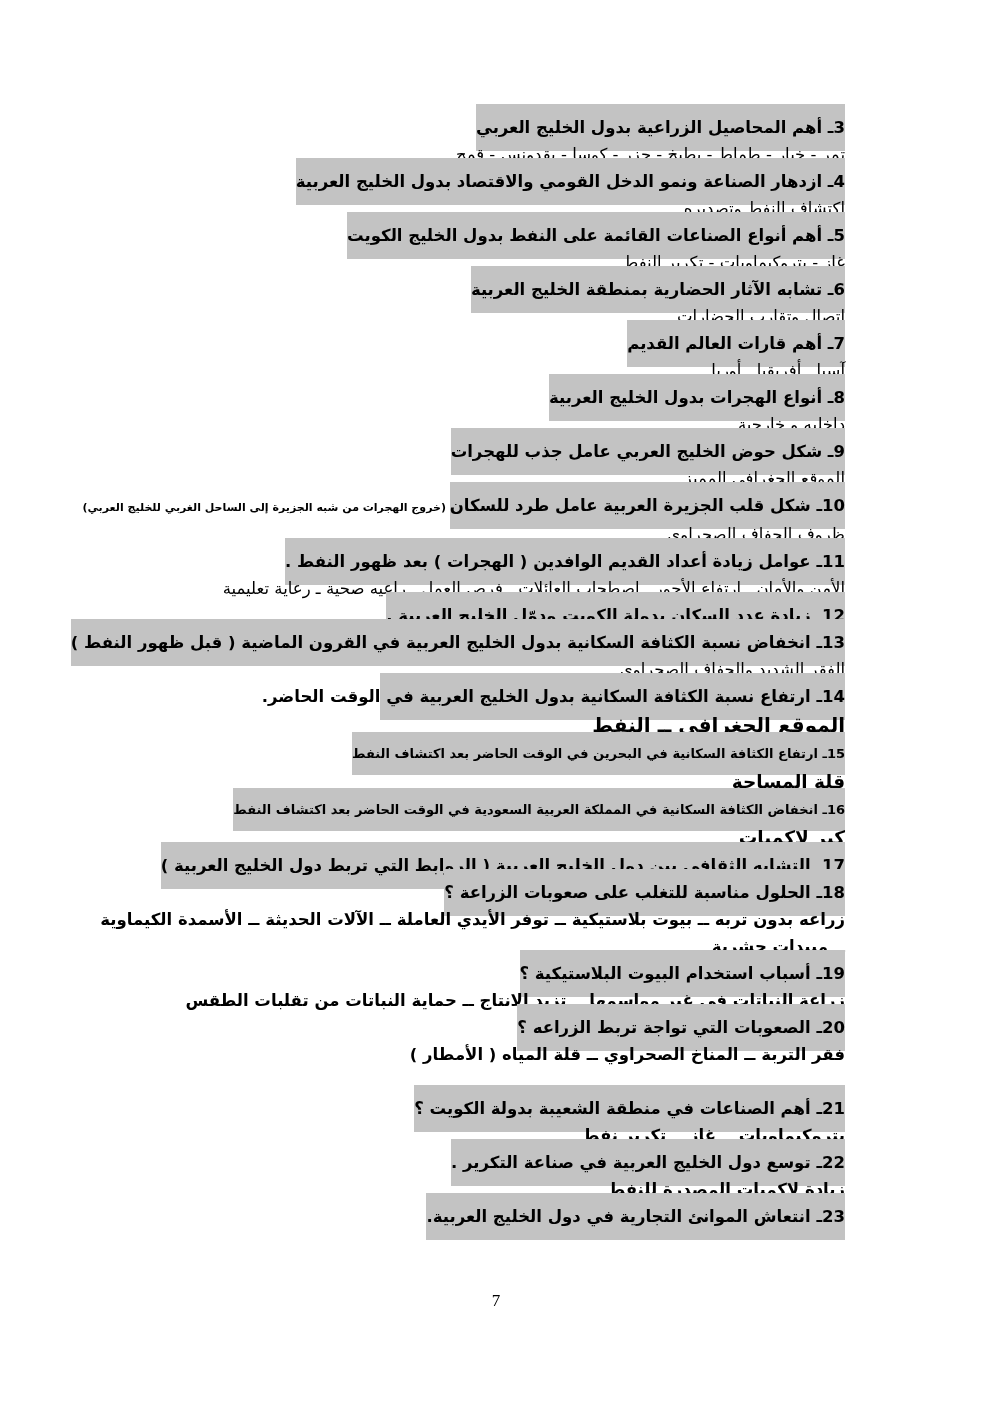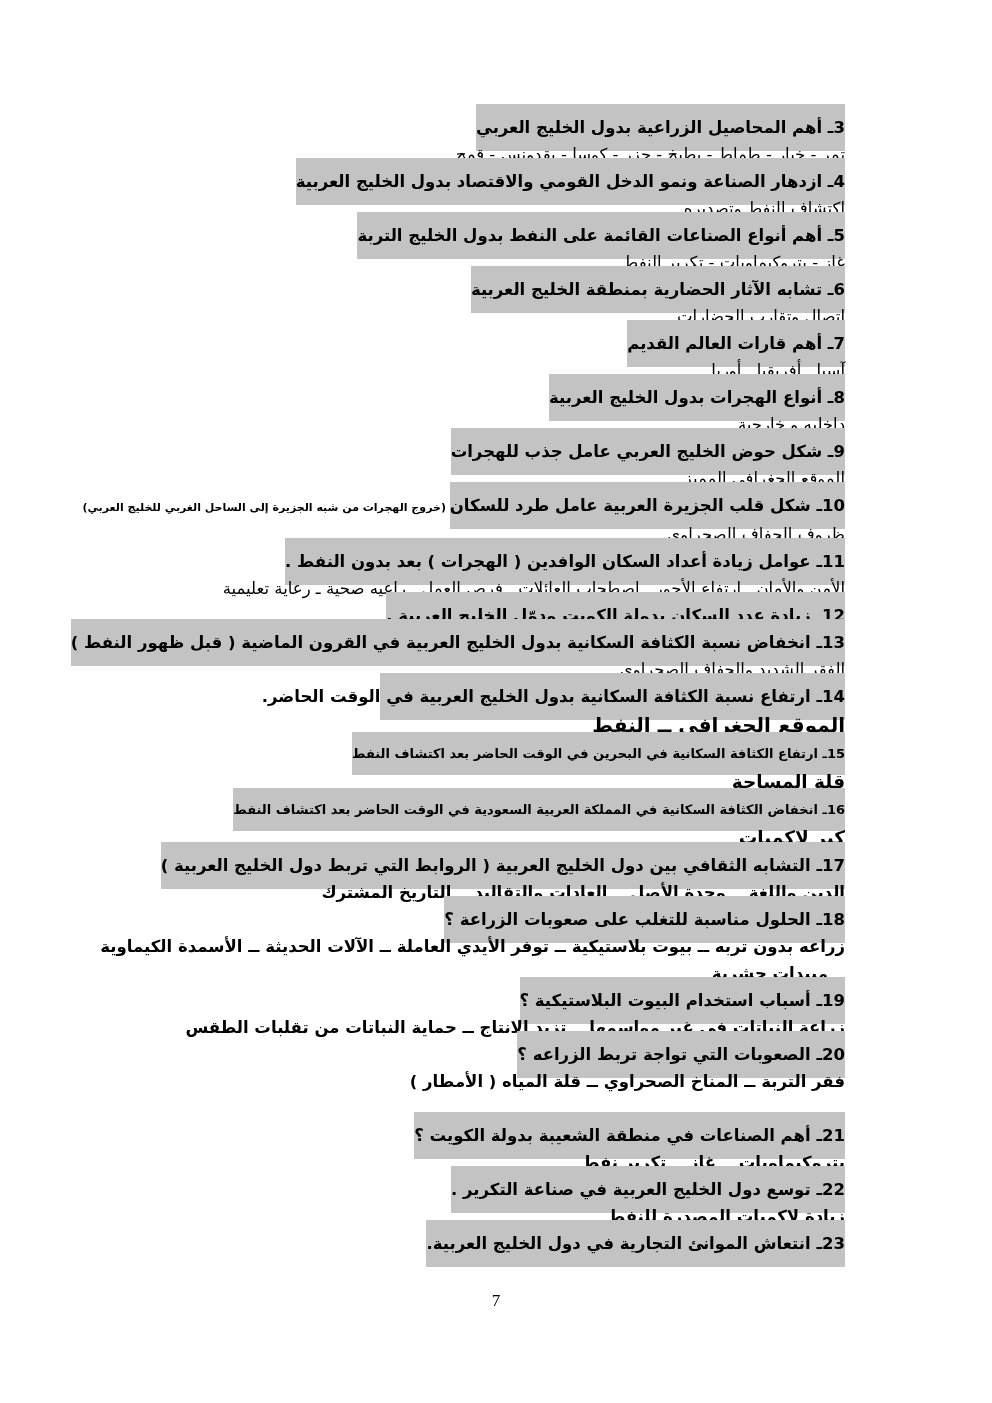--- a/index.html
+++ b/index.html
@@ -27,45 +27,44 @@
   }
 </style>
 </head>
 <body style="--hl: #c3c3c3;">
 
 <div class="content">
     <div class="line q"><span class="hl">3ـ أهم المحاصيل الزراعية بدول الخليج العربي</span></div>
     <div class="line a"><span class="">تمر - خيار - طماط - بطيخ - جزر - كوسا - بقدونس - قمح</span></div>
     <div class="line q"><span class="hl">4ـ ازدهار الصناعة ونمو الدخل القومي والاقتصاد بدول الخليج العربية</span></div>
     <div class="line a"><span class="">اكتشاف النفط وتصديره</span></div>
-    <div class="line q"><span class="hl">5ـ أهم أنواع الصناعات القائمة على النفط بدول الخليج التربة</span></div>
+    <div class="line q"><span class="hl">5ـ أهم أنواع الصناعات القائمة على النفط بدول الخليج الكويت</span></div>
     <div class="line a"><span class="">غاز - بتروكيماويات - تكرير النفط</span></div>
     <div class="line q"><span class="hl">6ـ تشابه الآثار الحضارية بمنطقة الخليج العربية</span></div>
     <div class="line a"><span class="">اتصال وتقارب الحضارات</span></div>
     <div class="line q"><span class="hl">7ـ أهم قارات العالم القديم</span></div>
     <div class="line a"><span class="">آسيا ـ أفريقيا ـ أوربا</span></div>
     <div class="line q"><span class="hl">8ـ أنواع الهجرات بدول الخليج العربية</span></div>
     <div class="line a"><span class="">داخليه و خارجية</span></div>
     <div class="line q"><span class="hl">9ـ شكل حوض الخليج العربي عامل جذب للهجرات</span></div>
     <div class="line a"><span class="">الموقع الجغرافي المميز</span></div>
     <div class="line q"><span class="hl">10ـ شكل قلب الجزيرة العربية عامل طرد للسكان</span><span class=" small"> (خروج الهجرات من شبه الجزيرة إلى الساحل الغربي للخليج العربي)</span></div>
     <div class="line a"><span class="">ظروف الجفاف الصحراوي</span></div>
-    <div class="line q"><span class="hl">11ـ عوامل زيادة أعداد السكان الوافدين ( الهجرات ) بعد بدون النفط .</span></div>
+    <div class="line q"><span class="hl">11ـ عوامل زيادة أعداد القديم الوافدين ( الهجرات ) بعد ظهور النفط .</span></div>
     <div class="line a"><span class="">الأمن والأمان ـ ارتفاع الأجور ـ اصطحاب العائلات ـ فرص العمل ـ راعيه صحية ـ رعاية تعليمية</span></div>
     <div class="line q"><span class="hl">12ـ زيادة عدد السكان بدولة الكويت ودوّل الخليج العربية .</span></div>
     <div class="line q"><span class="hl">13ـ انخفاض نسبة الكثافة السكانية بدول الخليج العربية في القرون الماضية ( قبل ظهور النفط )</span></div>
     <div class="line a"><span class="">الفقر الشديد والجفاف الصحراوي</span></div>
     <div class="line q"><span class="hl">14ـ ارتفاع نسبة الكثافة السكانية بدول الخليج العربية في </span><span class="">الوقت الحاضر.</span></div>
     <div class="line h"><span class="">الموقع الجغرافي ــ النفط</span></div>
     <div class="line qL"><span class="hl">15ـ ارتفاع الكثافة السكانية في البحرين في الوقت الحاضر بعد اكتشاف النفط</span></div>
     <div class="line aL"><span class="">قلة المساحة</span></div>
     <div class="line qL"><span class="hl">16ـ انخفاض الكثافة السكانية في المملكة العربية السعودية في الوقت الحاضر بعد اكتشاف النفط</span></div>
     <div class="line aL"><span class="">كبر لاكميات</span></div>
     <div class="line q"><span class="hl">17ـ التشابه الثقافي بين دول الخليج العربية (  الروابط التي تربط دول الخليج العربية )</span></div>
-    <div class="line ab"><span class="">الدين واللغة  ــ وحدة الأصل ــ العادات والتقاليد ــ التاريخ المشترك</span></div>
     <div class="line q"><span class="hl">18ـ الحلول مناسبة للتغلب على صعوبات الزراعة ؟</span></div>
     <div class="line ab"><span class="">زراعه بدون تربه ــ بيوت بلاستيكية ــ توفر الأيدي العاملة ــ الآلات الحديثة ــ الأسمدة الكيماوية</span></div>
     <div class="line ab"><span class="">ــ مبيدات حشرية</span></div>
     <div class="line q"><span class="hl">19ـ أسباب استخدام البيوت البلاستيكية ؟</span></div>
     <div class="line ab"><span class="">زراعة النباتات في غير مواسمها ــ تزيد الانتاج ــ حماية النباتات من تقلبات الطقس</span></div>
     <div class="line q"><span class="hl">20ـ الصعوبات التي تواجة تربط الزراعه ؟</span></div>
     <div class="line ab"><span class="">فقر التربة ــ المناخ الصحراوي ــ قلة المياه ( الأمطار )</span></div>
     <div class="line gap"></div>
     <div class="line q"><span class="hl">21ـ أهم الصناعات في منطقة الشعيبة بدولة الكويت ؟</span></div>
     <div class="line ab"><span class="">بتروكيماويات ــ غاز ــ تكرير نفط</span></div>

